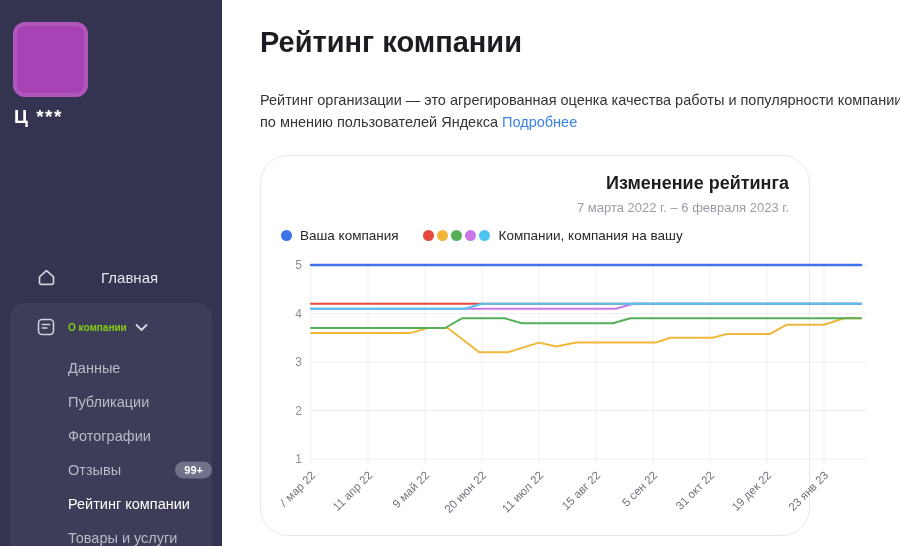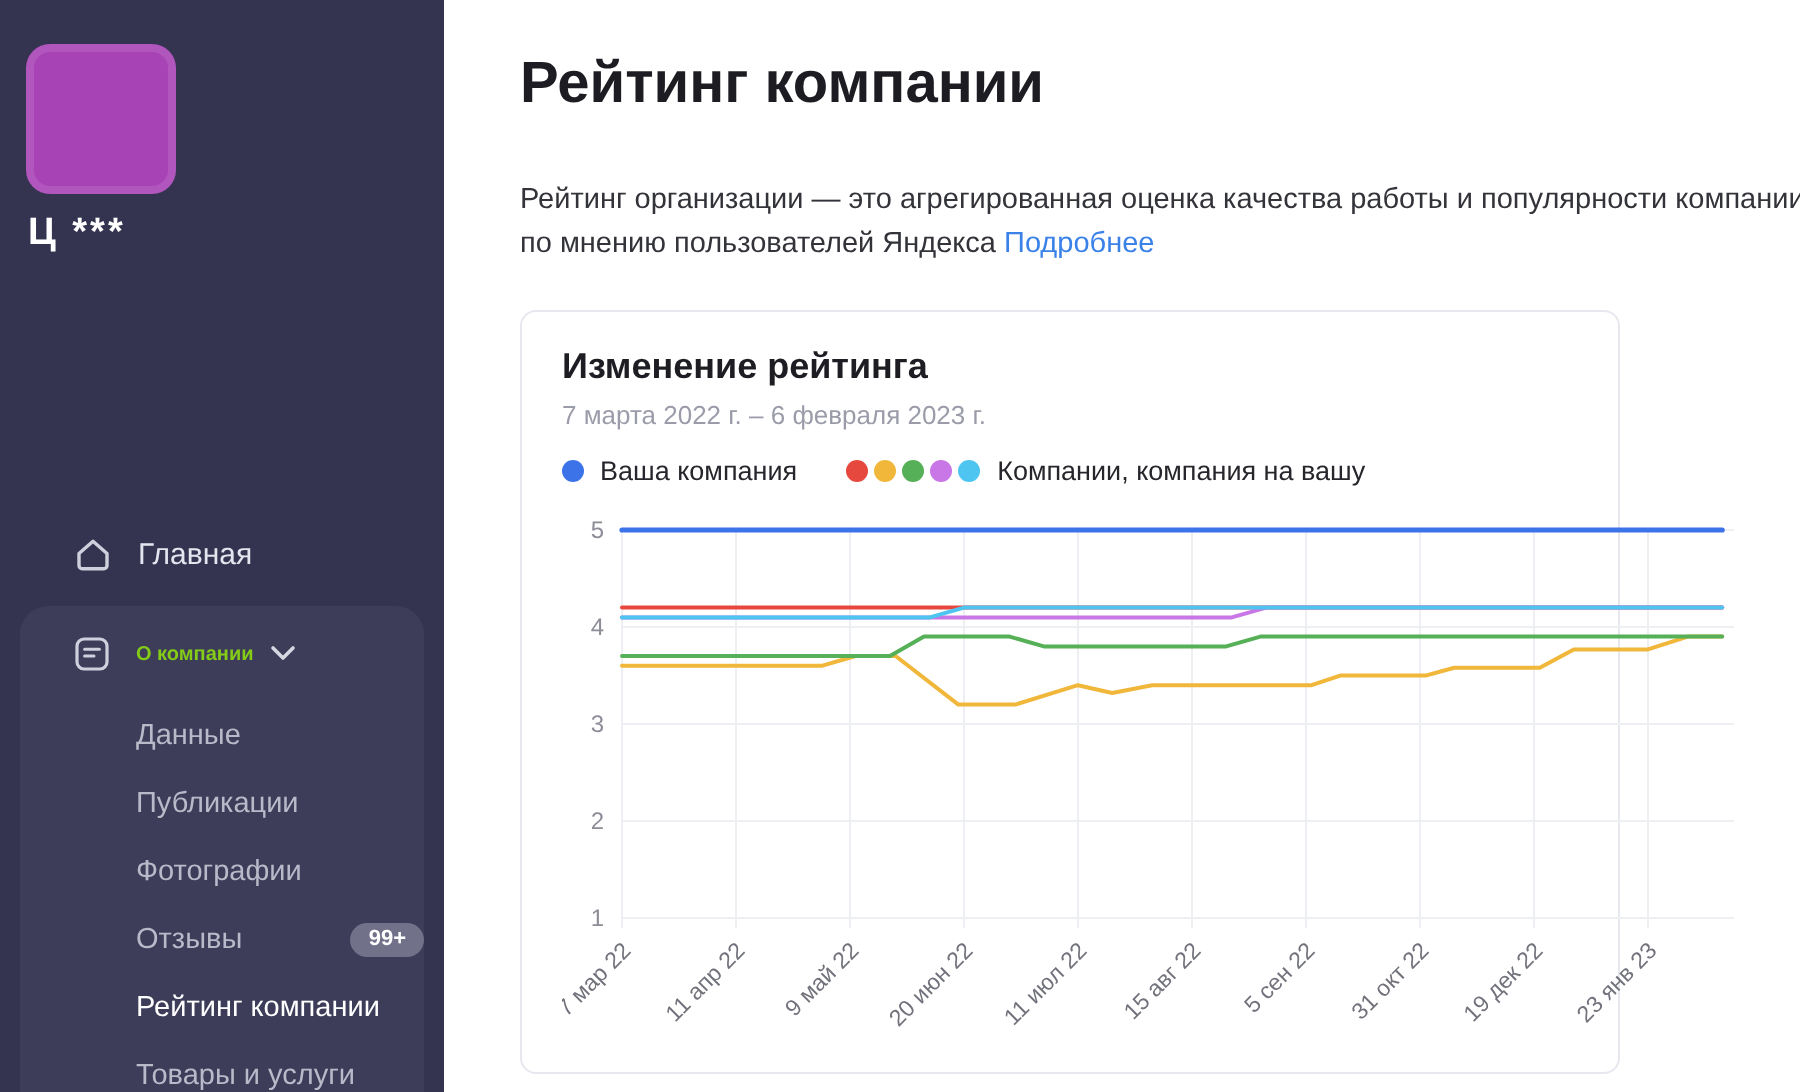--- a/index.html
+++ b/index.html
@@ -4,40 +4,40 @@
 <style>
   * { margin:0; padding:0; box-sizing:border-box; }
   html,body { width:900px; height:546px; overflow:hidden; }
   body { font-family:"Liberation Sans", sans-serif; background:#fff; display:flex; }
 
   
   .sidebar { position:relative; width:222px; flex-shrink:0; background:#343450; color:#fff; overflow:hidden; }
   .logo { position:absolute; left:13px; top:22px; width:75px; height:75px; border-radius:12px;
           background:#A843B6; box-shadow:inset 0 0 0 4px rgba(255,255,255,0.10); cursor:pointer; }
   .company-name { position:absolute; left:14px; top:106px; font-size:19px; font-weight:700; letter-spacing:1.5px; color:#fff; }
-  .nav-home { position:absolute; left:0; top:260px; width:100%; height:34px; display:flex; align-items:center; padding-left:36px; cursor:pointer; }
+  .nav-home { position:absolute; left:0; top:260px; width:100%; height:34px; display:flex; align-items:center; padding-left:36px; cursor:pointer;gap:32px; }
   .nav-home .icon { width:21px; height:21px; margin-right:12px; display:flex; align-items:center; }
   .nav-home .label { font-size:15px; color:#e4e5ee; }
   .section-panel { position:absolute; left:10px; right:10px; top:303px; height:300px; background:#3D3D5A; border-radius:14px; }
   .section-header { display:flex; align-items:center; height:40px; padding-left:26px; margin-top:4px; cursor:pointer; }
   .section-header .icon { width:20px; height:20px; margin-right:12px; display:flex; align-items:center; }
   .section-header .label { font-size:10px; font-weight:700; color:#84cc16; margin-right:8px; }
   .sub-list { margin-top:4px; }
   .sub-item { position:relative; height:34px; display:flex; align-items:center; padding-left:58px; font-size:14.5px; color:#b9bac9; cursor:pointer; }
   .sub-item.active { color:#ffffff; }
   .badge { position:absolute; right:0; top:50%; transform:translateY(-50%); background:#71718A; color:#fff;
            font-size:11px; font-weight:700; padding:3px 9px; border-radius:10px; line-height:1; }
 
   
   .main { flex:1; background:#fff; padding:20px 0 0 38px; }
   .page-title { font-size:29px; font-weight:700; color:#1c1c22; margin-top:6px; }
   .page-desc { margin-top:30px; width:648px; font-size:14.5px; line-height:1.55; color:#33343a; }
   .page-desc a { color:#3b82e8; text-decoration:none; cursor:pointer; }
 
-  .card { margin-top:21px; width:550px; border:1px solid #e7e8ef; border-radius:8px; padding:17px 20px 10px 20px; background:#fff; }
+  .card { margin-top:21px; width:550px; border:1px solid #e7e8ef; border-radius:28px; padding:17px 20px 10px 20px; background:#fff;text-align:right; }
   .card-title { font-size:18px; font-weight:700; color:#1d1d23; }
   .card-subtitle { margin-top:6px; font-size:13px; color:#9b9ca9; }
   .legend { margin-top:13px; display:flex; align-items:center; font-size:13.5px; color:#26262c; }
   .legend .dot { width:11px; height:11px; border-radius:50%; display:inline-block; }
   .legend-item { display:flex; align-items:center; gap:8px; }
   .dots-group { display:flex; align-items:center; gap:3px; margin-left:24px; margin-right:9px; }
   .chart-wrap { margin-top:6px; }
 </style>
 </head>
 <body>

